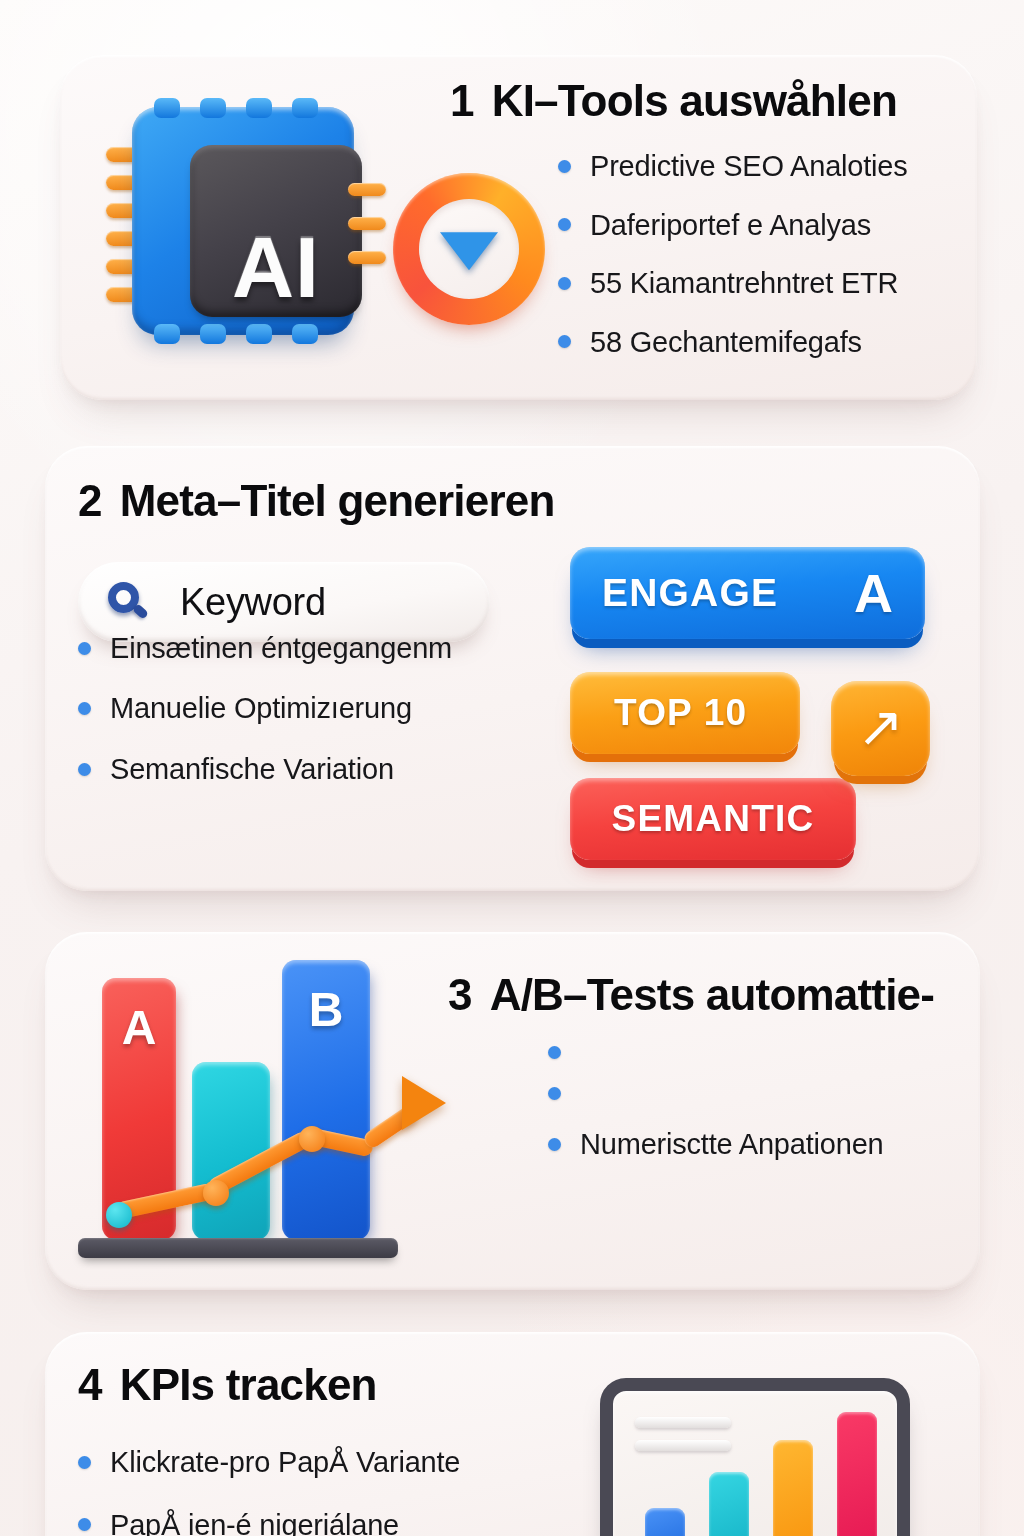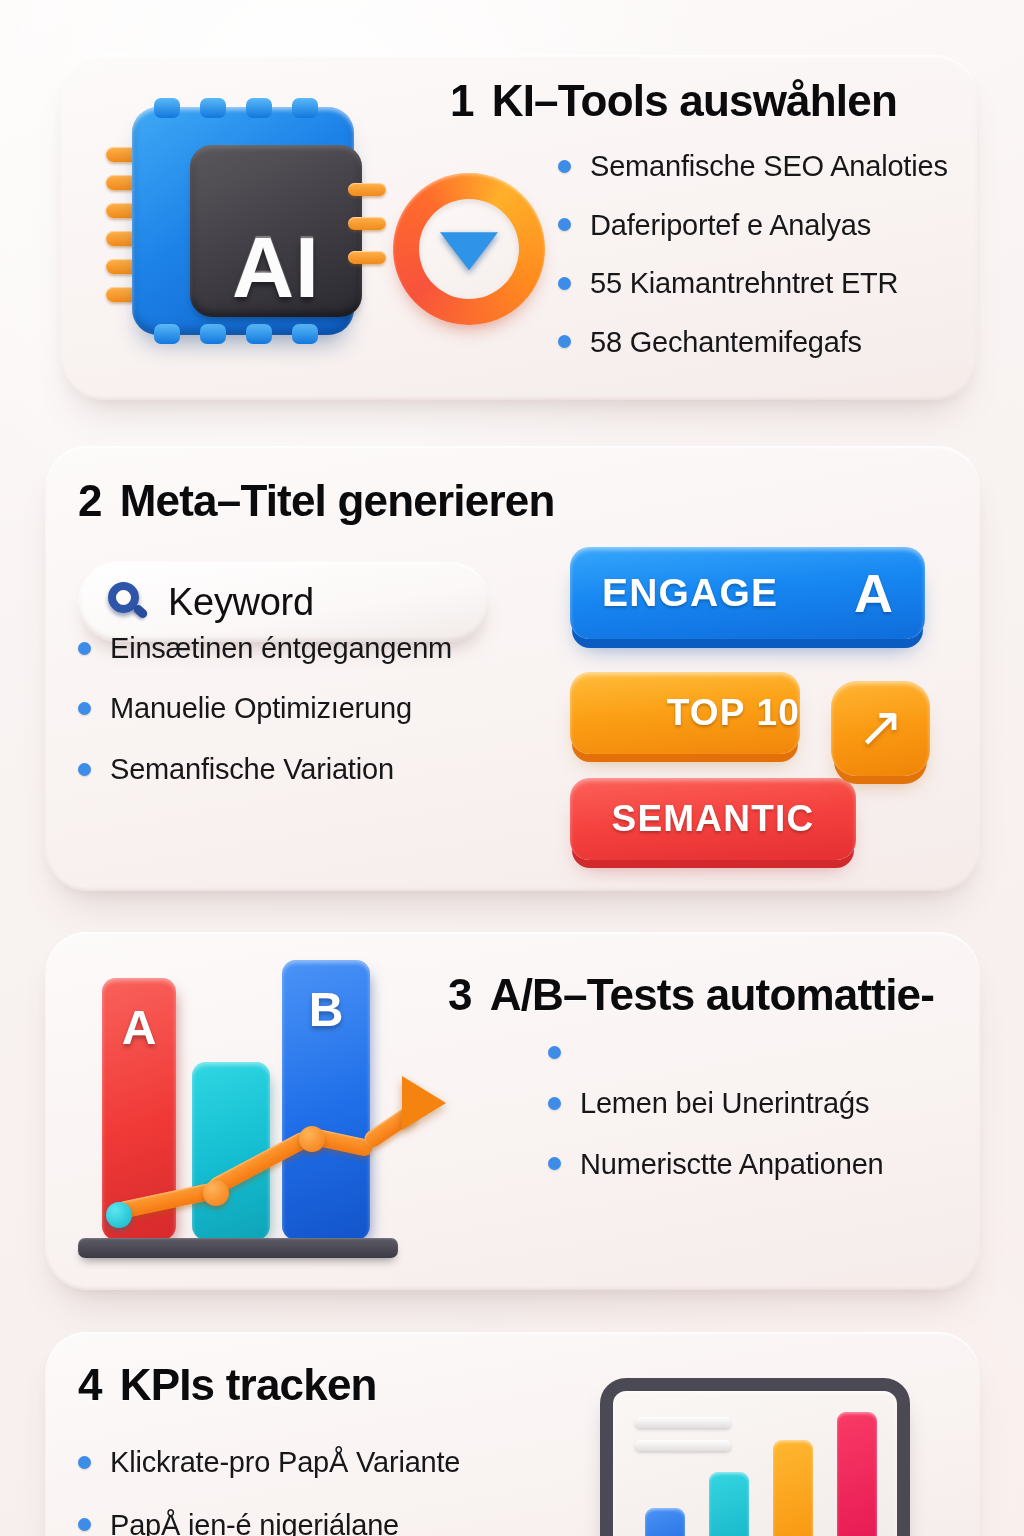--- a/index.html
+++ b/index.html
@@ -171,21 +171,21 @@
   
   #searchbar {
     position: absolute; left: 78px; top: 562px;
     width: 412px; height: 80px;
     border-radius: 40px;
     background: linear-gradient(170deg, #ffffff 0%, #fbf8f7 60%, #f1ebe9 100%);
     box-shadow:
       0 14px 20px -10px rgba(130,95,90,0.35),
       inset 0 2px 3px rgba(255,255,255,1),
       inset 0 -3px 4px rgba(190,170,165,0.3);
-    display: flex; align-items: center; gap: 20px;
+    display: flex; align-items: center; gap: 32px;
     padding-left: 30px;
   }
   .mag-icon { position: relative; width: 40px; height: 40px; flex: 0 0 40px; }
   .mag-icon .ring {
     position: absolute; left: 0; top: 0; width: 31px; height: 31px;
     border-radius: 50%;
     border: 8px solid #2f55a8;
     box-sizing: border-box;
     box-shadow: 0 3px 4px rgba(25,50,110,0.45), inset 0 1px 2px rgba(255,255,255,0.3);
   }
@@ -218,21 +218,22 @@
     padding: 0 32px;
     justify-content: space-between;
   }
   #pill-engage .big-a { font-size: 54px; letter-spacing: 0; }
   #pill-top10 {
     left: 570px; top: 672px; width: 230px; height: 82px;
     background: linear-gradient(175deg, #ffbc3b 0%, #fb9f15 48%, #f2860a 100%);
     box-shadow: 0 10px 0 -2px #e4700a, 0 16px 22px -12px rgba(180,95,10,0.55),
                 inset 0 3px 4px rgba(255,255,255,0.5);
     font-size: 37px;
-    justify-content: flex-end;
+    justify-content: flex-start;
+    padding-left: 44px;
   }
   #pill-semantic {
     left: 570px; top: 778px; width: 286px; height: 82px;
     background: linear-gradient(175deg, #fc6159 0%, #f5423f 48%, #e52f32 100%);
     box-shadow: 0 10px 0 -2px #d22a2c, 0 16px 22px -12px rgba(180,35,35,0.55),
                 inset 0 3px 4px rgba(255,255,255,0.4);
     font-size: 37px;
     justify-content: center;
   }
   #btn-arrow {
@@ -379,21 +380,21 @@
   </div>
 
   <div class="txt-block" id="c1-text">
     <div class="heading">
       <span class="num">1</span>
       <span>KI–Tools auswåhlen</span>
     </div>
     <ul class="bullets">
       <li>
           <span class="dot"></span>
-          <span>Semanfische SEO Analoties</span>
+          <span>Predictive SEO Analoties</span>
         </li>
       <li>
           <span class="dot"></span>
           <span>Daferiportef e Analyas</span>
         </li>
       <li>
           <span class="dot"></span>
           <span>55 Kiamantrehntret ETR</span>
         </li>
       <li>
@@ -479,21 +480,20 @@
     <div class="heading">
       <span class="num">3</span>
       <span>A/B–Tests automattie-</span>
     </div>
     <ul class="bullets">
       <li>
           <span class="dot"></span>
         </li>
       <li>
           <span class="dot"></span>
-          <span>Lemen bei Unerintraǵs</span>
         </li>
       <li>
           <span class="dot"></span>
           <span>Numerisctte Anpationen</span>
         </li>
     </ul>
   </div>
 
   <div class="card" id="card-4"></div>
 

